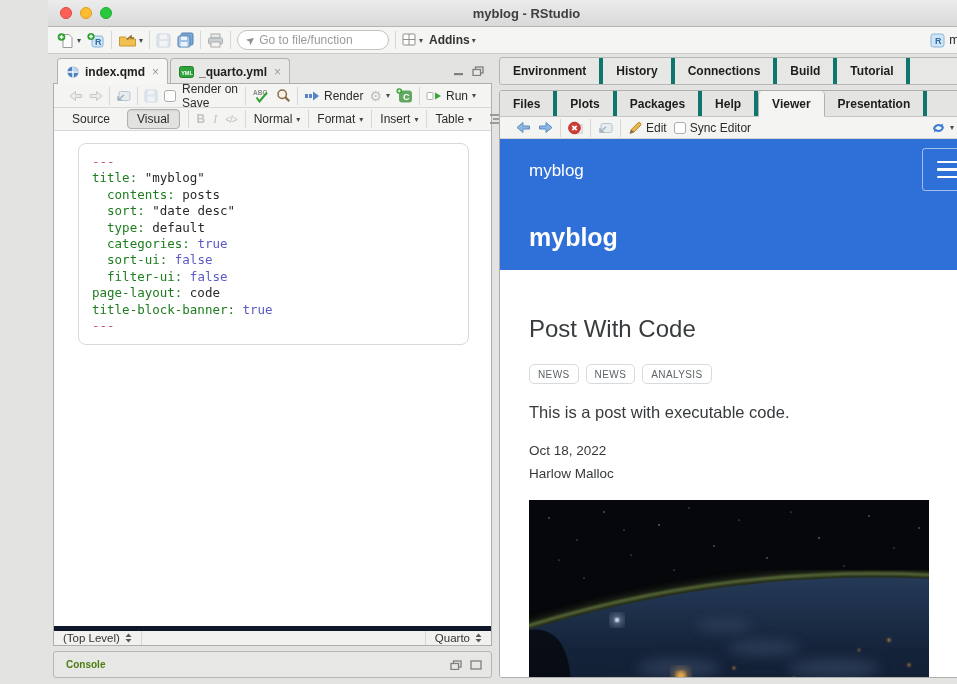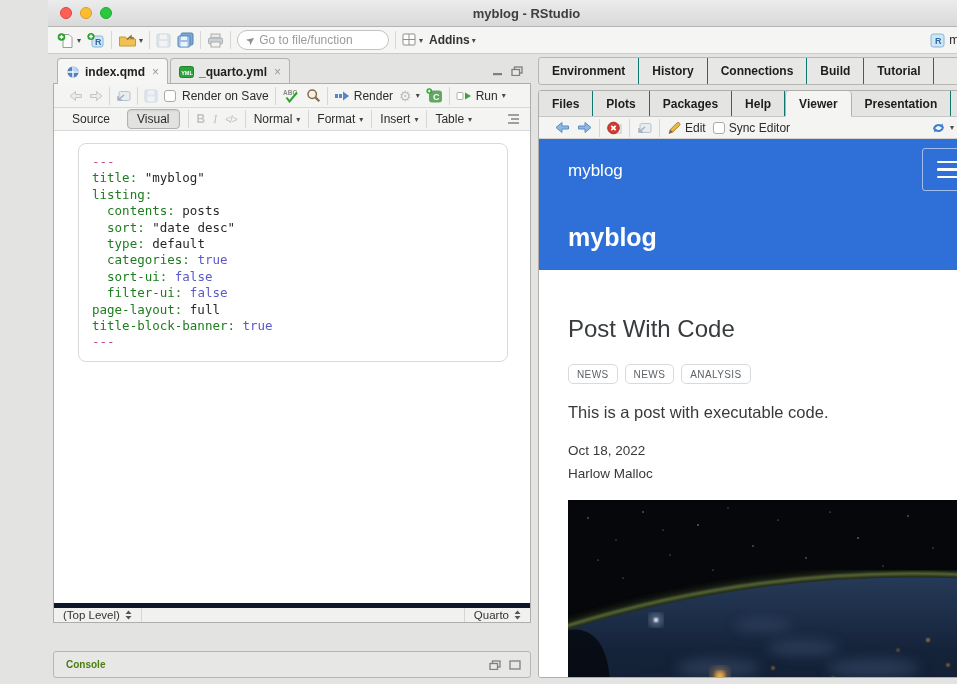--- a/index.html
+++ b/index.html
@@ -23,21 +23,21 @@
   .caret { font-size:8px; color:#4a4a4a; font-family:"DejaVu Sans",sans-serif; }
   .goto-box { display:flex; align-items:center; gap:4px; width:152px; height:20px; background:#fff; border:1px solid #c3c3c2; border-radius:10px; padding:0 8px; }
   .goto-box input { border:none; outline:none; width:110px; font-size:12px; font-family:"Liberation Sans",sans-serif; color:#444; background:transparent; }
   .goto-box input::placeholder { color:#9b9b9b; }
   .goto-arrow { color:#8f8f8e; font-size:11px; transform:rotate(-38deg); font-family:"DejaVu Sans",sans-serif; }
   .spacer { flex:1; }
   .proj { display:flex; align-items:center; gap:4px; font-size:12px; color:#222; }
 
   
   .main { flex:1; display:flex; gap:7px; padding:3px 5px 6px 5px; min-height:0; }
-  .left-col { width:478px; flex:none; display:flex; flex-direction:column; min-height:0;gap:23px; }
+  .left-col { width:439px; flex:none; display:flex; flex-direction:column; min-height:0; }
   .right-col { flex:1; display:flex; flex-direction:column; min-height:0; }
 
   
   .editor-pane { flex:1; display:flex; flex-direction:column; min-height:0; }
   .tabstrip { height:27px; flex:none; display:flex; align-items:flex-end; padding-left:4px; }
   .etab { height:26px; display:flex; align-items:center; gap:5px; padding:0 8px; font-size:12px; font-weight:bold; color:#222; background:#e8e8e7; border:1px solid #b2b2b1; border-bottom:none; border-radius:4px 4px 0 0; margin-right:2px; }
   .etab.active { background:#f6f6f5; position:relative; z-index:2; }
   .tab-close { color:#9b9b9a; font-size:12px; font-weight:normal; margin-left:2px; }
   .strip-btns { margin-left:auto; margin-right:8px; display:flex; gap:8px; align-items:center; padding-bottom:8px; }
 
@@ -64,21 +64,21 @@
   .status-left { display:flex; align-items:center; gap:5px; padding:0 9px; border-right:1px solid #d6d6d5; height:100%; }
   .status-right { display:flex; align-items:center; gap:5px; padding:0 9px; border-left:1px solid #d6d6d5; height:100%; margin-left:auto; }
 
   
   .console-header { height:27px; flex:none; margin-top:5px; background:#e7e7e6; border:1px solid #b6b6b5; border-radius:3px; display:flex; align-items:center; padding:0 9px 0 12px; }
   .console-title { font-size:10px; font-weight:bold; color:#4d7c0f; }
   .console-header .strip-btns { padding-bottom:0; margin-right:0; }
 
   
   .pane-strip { height:28px; flex:none; background:#e7e7e6; border:1px solid #b6b6b5; border-radius:3px; display:flex; align-items:stretch; overflow:hidden; }
-  .ptab { display:flex; align-items:center; padding:0 13px; font-size:12px; font-weight:bold; color:#1d1d1d; border-right:1px solid #0f766e; }
+  .ptab { display:flex; align-items:center; padding:0 13px; font-size:12px; font-weight:bold; color:#1d1d1d; border-right:4px solid #0f766e; }
   .pane-strip .strip-btns { padding-bottom:0; margin-right:7px; }
 
   .files-pane { flex:1; margin-top:5px; display:flex; flex-direction:column; border:1px solid #aeaead; border-radius:3px; background:#fff; min-height:0; overflow:hidden; }
   .files-tabs { height:26px; flex:none; background:#e4e4e3; border-bottom:1px solid #c6c6c5; display:flex; align-items:stretch; }
   .files-tabs .ptab.active { background:#f4f4f3; border-left:1px solid #b2b2b1; border-right:1px solid #b2b2b1; margin-bottom:-1px; border-bottom:1px solid #f4f4f3; border-radius:4px 4px 0 0; }
   .viewer-toolbar { height:22px; flex:none; background:#f4f4f3; border-bottom:1px solid #d2d2d1; display:flex; align-items:center; padding:0 16px; gap:7px; font-size:12px; color:#2c2c2c; }
   .viewer-content { flex:1; background:#fff; overflow:hidden; position:relative; }
 
   
   .banner { height:131px; background:var(--banner-blue); color:#fff; position:relative; padding-left:29px; }
@@ -362,28 +362,27 @@
                   <line x1="5" y1="6" x2="13" y2="6" stroke="#8a8a89" stroke-width="1.6"></line>
                   <line x1="2" y1="10" x2="13" y2="10" stroke="#8a8a89" stroke-width="1.6"></line>
                 </svg>
               </span>
           </div>
 
           <div class="ed-content">
             <div class="code-block" id="code-block">
                 <div class="code-line"><span class="tk tk-delim">---</span></div>
                 <div class="code-line"><span class="tk tk-key">title:</span><span class="tk tk-plain"> "myblog"</span></div>
-                <div class="code-line"><span class="tk tk-key">listing:</span></div>
                 <div class="code-line"><span class="tk tk-plain">  </span><span class="tk tk-key">contents:</span><span class="tk tk-plain"> posts</span></div>
                 <div class="code-line"><span class="tk tk-plain">  </span><span class="tk tk-key">sort:</span><span class="tk tk-plain"> "date desc"</span></div>
                 <div class="code-line"><span class="tk tk-plain">  </span><span class="tk tk-key">type:</span><span class="tk tk-plain"> default</span></div>
                 <div class="code-line"><span class="tk tk-plain">  </span><span class="tk tk-key">categories:</span><span class="tk tk-bool"> true</span></div>
                 <div class="code-line"><span class="tk tk-plain">  </span><span class="tk tk-key">sort-ui:</span><span class="tk tk-bool"> false</span></div>
                 <div class="code-line"><span class="tk tk-plain">  </span><span class="tk tk-key">filter-ui:</span><span class="tk tk-bool"> false</span></div>
-                <div class="code-line"><span class="tk tk-key">page-layout:</span><span class="tk tk-plain"> full</span></div>
+                <div class="code-line"><span class="tk tk-key">page-layout:</span><span class="tk tk-plain"> code</span></div>
                 <div class="code-line"><span class="tk tk-key">title-block-banner:</span><span class="tk tk-bool"> true</span></div>
                 <div class="code-line"><span class="tk tk-delim">---</span></div>
               </div>
           </div>
 
           <div class="statusbar">
             <span class="status-left">
               <span>(Top Level)</span>
               <span class="icon">
                   <svg width="7" height="10">

